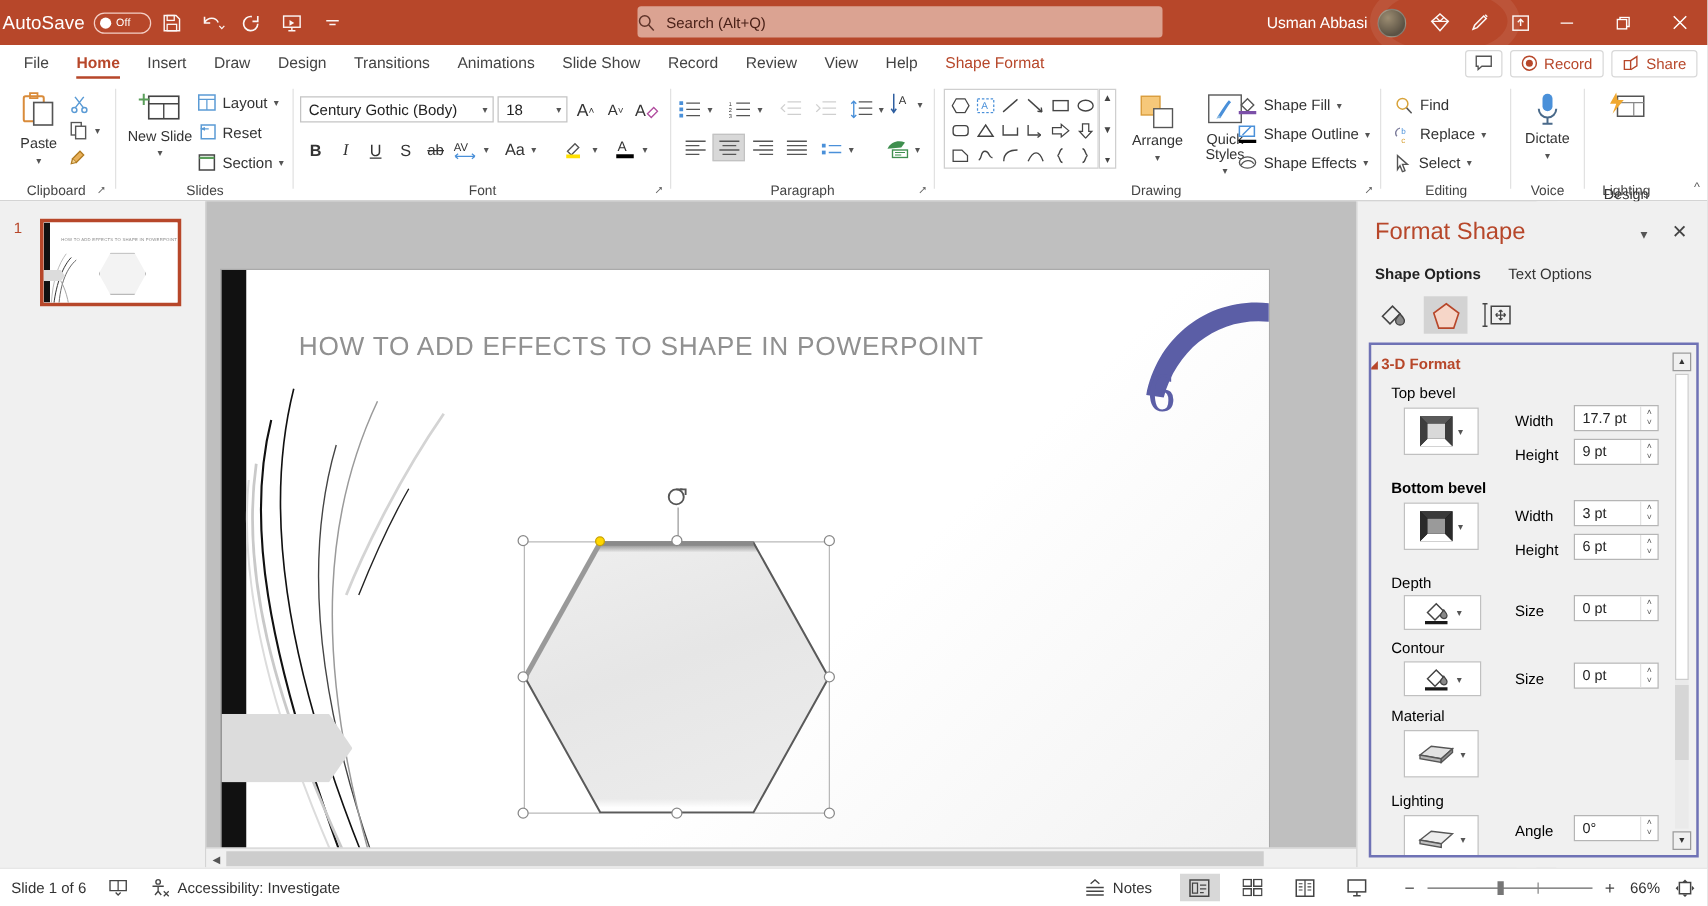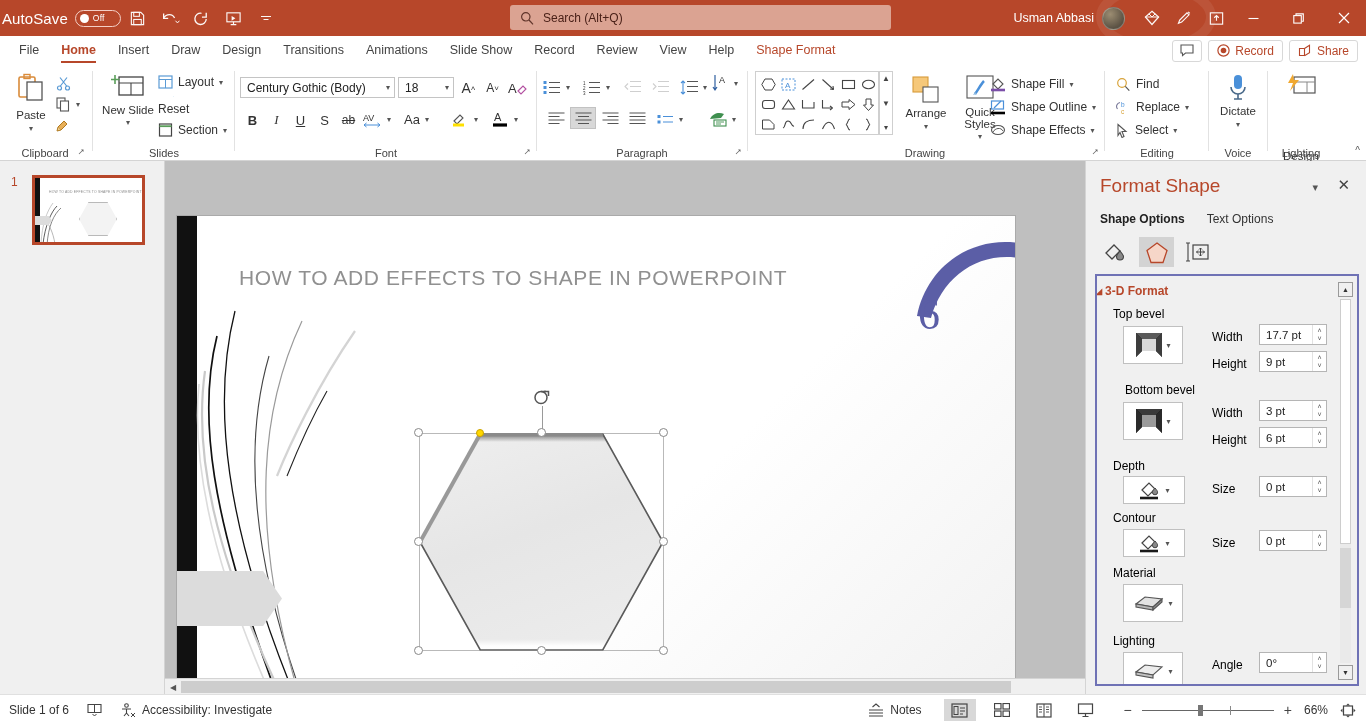--- a/index.html
+++ b/index.html
@@ -27,23 +27,23 @@
   .toggle .lbl { font-size:8.5px; margin-left:4px; color:#fff; letter-spacing:.2px; }
   .tb-icon {
     width:30px; height:28px; display:inline-flex; align-items:center;
     justify-content:center; margin-left:2px; opacity:.96;
   }
   .tb-title {
     position:absolute; left:0; right:0; text-align:center; font-size:12.5px;
     pointer-events:none; width:1366px;
   }
   .tb-search {
-    position:absolute; left:510px; top:5px; width:381px; height:25px;
+    position:absolute; left:510px; top:5px; width:420px; height:25px;
     background:#dba392; border-radius:3px; display:flex; align-items:center;
-    padding-left:10px; color:#4a2118; font-size:12px;
+    color:#4a2118; font-size:12px;
   }
   .tb-search .q { margin-right:9px; opacity:.85; display:flex; }
   .tb-right { position:absolute; right:0; top:0; height:36px; display:flex; align-items:center; }
   .tb-user { font-size:12.5px; margin-right:8px; }
   .avatar {
     width:23px; height:23px; border-radius:50%;
     background:radial-gradient(circle at 35% 30%, #9c8d72, #5b5244 70%);
     margin-right:10px; border:1px solid rgba(255,255,255,.25);
   }
   .winbtn { width:45px; height:36px; display:flex; align-items:center; justify-content:center; }
@@ -477,21 +477,21 @@
         <span class="chev" style="margin-top:-1px;">▾</span>
       </div>
       <div class="smallrow" style="left:62px; top:7px;">
         <svg width="15" height="14" viewBox="0 0 15 14">
             <rect x="1" y="1" width="13" height="12" fill="none" stroke="#5b9bd5" stroke-width="1.2"></rect>
             <path d="M1 4.5h13M7.5 4.5V13" stroke="#5b9bd5" stroke-width="1"></path>
           </svg>
         <span>Layout</span>
         <span class="chev">▾</span>
       </div>
-      <div class="smallrow" style="left:62px; top:31px;flex-direction:column;">
+      <div class="smallrow" style="left:62px; top:31px;">
         <svg width="15" height="14" viewBox="0 0 15 14">
             <rect x="3" y="1" width="11" height="11" fill="none" stroke="#5b9bd5" stroke-width="1.2"></rect>
             <path d="M6 5.5L2 4l4-1.5z" fill="#5b9bd5"></path>
             <path d="M3 4h6" stroke="#5b9bd5" stroke-width="1"></path>
           </svg>
         <span>Reset</span>
       </div>
       <div class="smallrow" style="left:62px; top:55px;">
         <svg width="15" height="14" viewBox="0 0 15 14">
             <rect x="1.5" y="1" width="12" height="12" fill="none" stroke="#444" stroke-width="1.2"></rect>
@@ -1000,21 +1000,21 @@
       </div>
       <div class="flabel" style="left:115px; top:81px;">Height</div>
       <div class="fspin" style="left:162px; top:75px;">
         <span>9 pt</span>
         <span class="arrows">
             <span>˄</span>
             <span>˅</span>
           </span>
       </div>
 
-      <div class="flabel" style="left:28px; top:107px;">Bottom bevel</div>
+      <div class="flabel" style="left:16px; top:107px;font-weight:bold;">Bottom bevel</div>
       <div class="fthumb" style="left:26px; top:126px;">
         <svg width="28" height="26" viewBox="0 0 28 26">
           <rect x="1" y="1" width="26" height="24" fill="#0d0d0d"></rect>
           <path d="M1 1h26l-6 6H7z" fill="#3a3a3a"></path>
           <path d="M1 25h26l-6-6H7z" fill="#fff"></path>
           <path d="M1 1v24l6-6V7z" fill="#2a2a2a"></path>
           <path d="M27 1v24l-6-6V7z" fill="#2a2a2a"></path>
           <rect x="7" y="7" width="14" height="12" fill="#9a9a9a"></rect>
         </svg>
         <span class="chev">▾</span>

